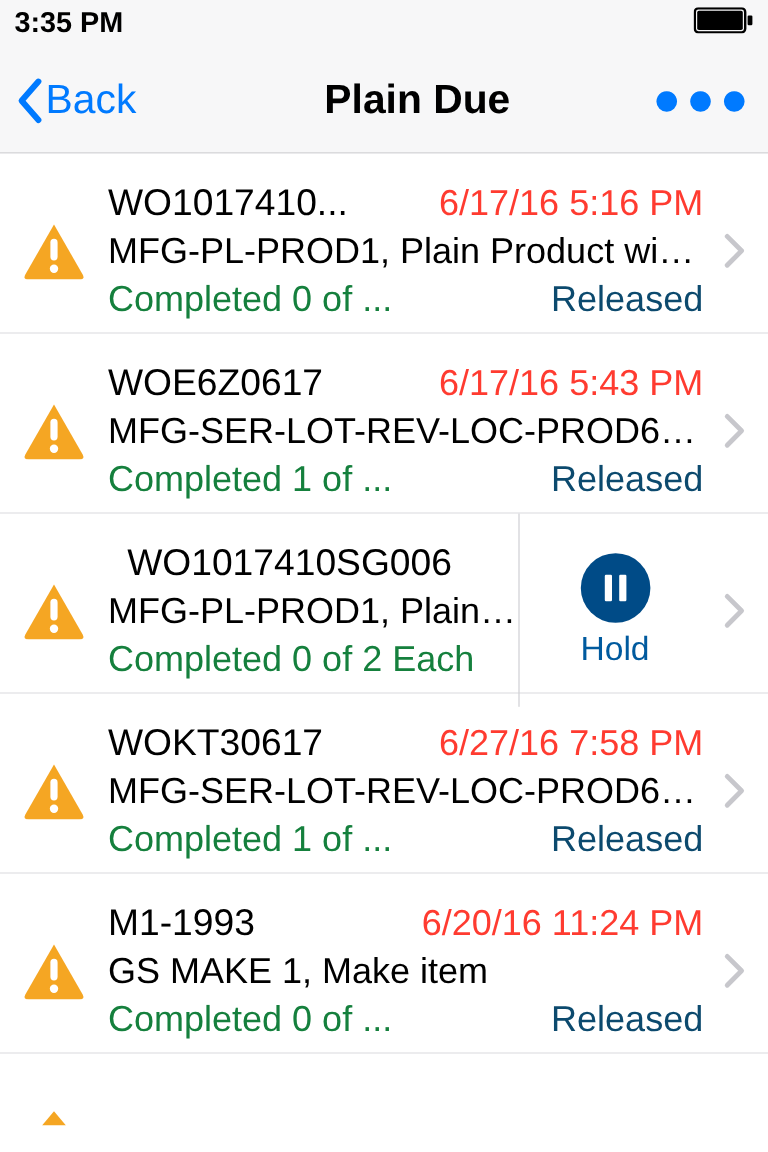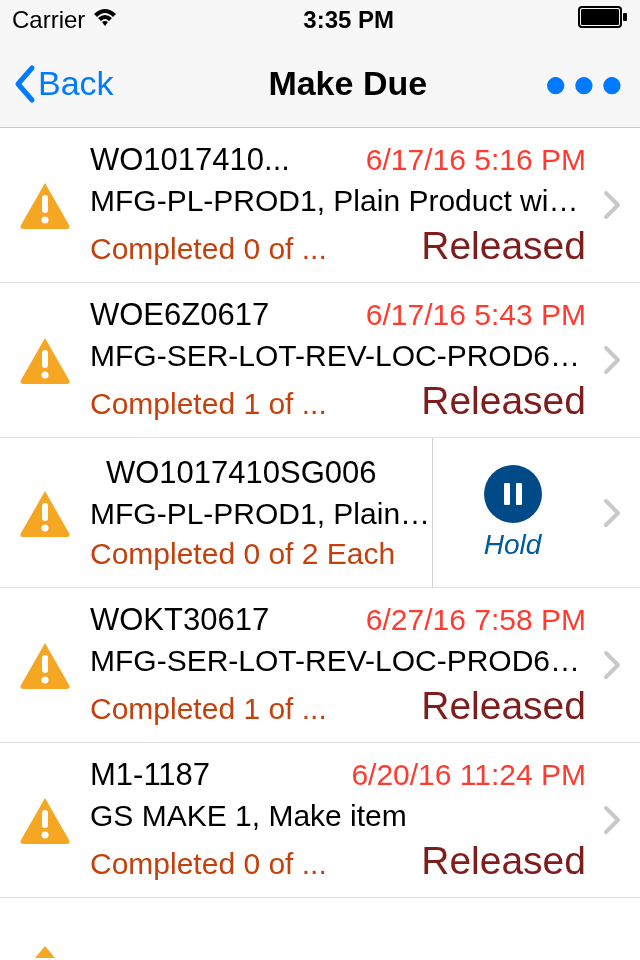--- a/index.html
+++ b/index.html
@@ -59,21 +59,21 @@
       letter-spacing: 4px;
       font-weight: 700;
       min-width: 70px;
       text-align: right;
     }
 
     .list { background:#fff; }
     .row {
       display: flex;
       align-items: center;
-      padding: 14px 8px 14px 0;
+      padding: 14px 8px 2px 0;
       border-bottom: 1px solid #e0e0e3;
       position: relative;
       min-height: 150px;
     }
     .row-icon {
       width: 90px;
       display: flex;
       align-items: center;
       justify-content: center;
       flex-shrink: 0;
@@ -115,30 +115,30 @@
     }
     .row-line3 {
       display: flex;
       justify-content: space-between;
       align-items: baseline;
       gap: 10px;
       margin-top: 6px;
     }
     .row-progress {
       font-size: 30px;
-      color: #c2410c;
+      color: #15803d;
       white-space: nowrap;
       overflow: hidden;
       text-overflow: ellipsis;
       max-width: 300px;
     }
     .row-swiped .row-progress { max-width: none; overflow: visible; }
     .row-status {
-      font-size: 39px;
-      color: #7f1d1d;
+      font-size: 30px;
+      color: #0c4a6e;
       white-space: nowrap;
       flex-shrink:0;
     }
     .row-chevron {
       width: 40px;
       display:flex;
       align-items:center;
       justify-content:center;
       flex-shrink:0;
     }
@@ -150,21 +150,20 @@
       width: 160px;
       flex-shrink: 0;
       display: flex;
       flex-direction: column;
       align-items: center;
       justify-content: center;
       border-left: 1px solid #d0d0d4;
       align-self: stretch;
       margin: -14px 0;
       padding: 14px 0;
-      font-style: italic;
     }
     .swipe-action-label {
       font-size: 28px;
       color: #005a9e;
       margin-top: 6px;
     }
     .pause-icon {
       width: 58px; height: 58px;
       border-radius: 50%;
       background: #004b87;
@@ -177,48 +176,40 @@
       margin-left: -12px;
       border-radius: 1px;
     }
 
     .row-last { border-bottom: none; min-height: 60px; padding-bottom: 0;}
   </style>
 </head>
 <body>
 
 <div class="status-bar">
-  <div class="status-left">
-    <span>Carrier</span>
-    <span class="wifi-icon">
-      <svg width="28" height="20" viewBox="0 0 28 20">
-          <path d="M14 18 L11 14 Q14 12 17 14 Z M7 10 Q14 4 21 10 L18 13 Q14 9 10 13 Z M3 6 Q14 -4 25 6 L22 9 Q14 1 6 9 Z" fill="#000"></path>
-        </svg>
-    </span>
-  </div>
   <div class="status-center">3:35 PM</div>
   <div class="status-right">
     <span class="battery-icon">
       <svg width="50" height="22" viewBox="0 0 50 22">
           <rect x="1" y="1" width="42" height="20" rx="3" fill="none" stroke="#000" stroke-width="2"></rect>
           <rect x="3" y="3" width="38" height="16" rx="1.5" fill="#000"></rect>
           <rect x="45" y="7" width="4" height="8" rx="1" fill="#000"></rect>
         </svg>
     </span>
   </div>
 </div>
 
 <div class="nav-bar">
   <div class="nav-back">
     <svg width="24" height="40" viewBox="0 0 24 40">
         <polyline points="20,4 6,20 20,36" fill="none" stroke="#007aff" stroke-width="5" stroke-linecap="round" stroke-linejoin="round"></polyline>
       </svg>
     <span>Back</span>
   </div>
-  <div class="nav-title">Make Due</div>
+  <div class="nav-title">Plain Due</div>
   <div class="nav-more">●●●</div>
 </div>
 
 <div class="list">
 
   <div class="row">
     <div class="row-icon">
       <svg width="52" height="48" viewBox="0 0 52 48">
           <path d="M26 2 L50 44 Q52 48 47 48 L5 48 Q0 48 2 44 Z" fill="#f5a623"></path>
           <rect x="23" y="14" width="6" height="18" rx="3" fill="#fff"></rect>
@@ -326,21 +317,21 @@
   <div class="row">
     <div class="row-icon">
       <svg width="52" height="48" viewBox="0 0 52 48">
           <path d="M26 2 L50 44 Q52 48 47 48 L5 48 Q0 48 2 44 Z" fill="#f5a623"></path>
           <rect x="23" y="14" width="6" height="18" rx="3" fill="#fff"></rect>
           <circle cx="26" cy="39" r="3.5" fill="#fff"></circle>
         </svg>
     </div>
     <div class="row-content">
       <div class="row-line1">
-        <span class="row-id">M1-1187</span>
+        <span class="row-id">M1-1993</span>
         <span class="row-date">6/20/16 11:24 PM</span>
       </div>
       <div class="row-desc">GS MAKE 1, Make item</div>
       <div class="row-line3">
         <span class="row-progress">Completed 0 of ...</span>
         <span class="row-status">Released</span>
       </div>
     </div>
     <div class="row-chevron">
       <svg width="18" height="30" viewBox="0 0 18 30">

